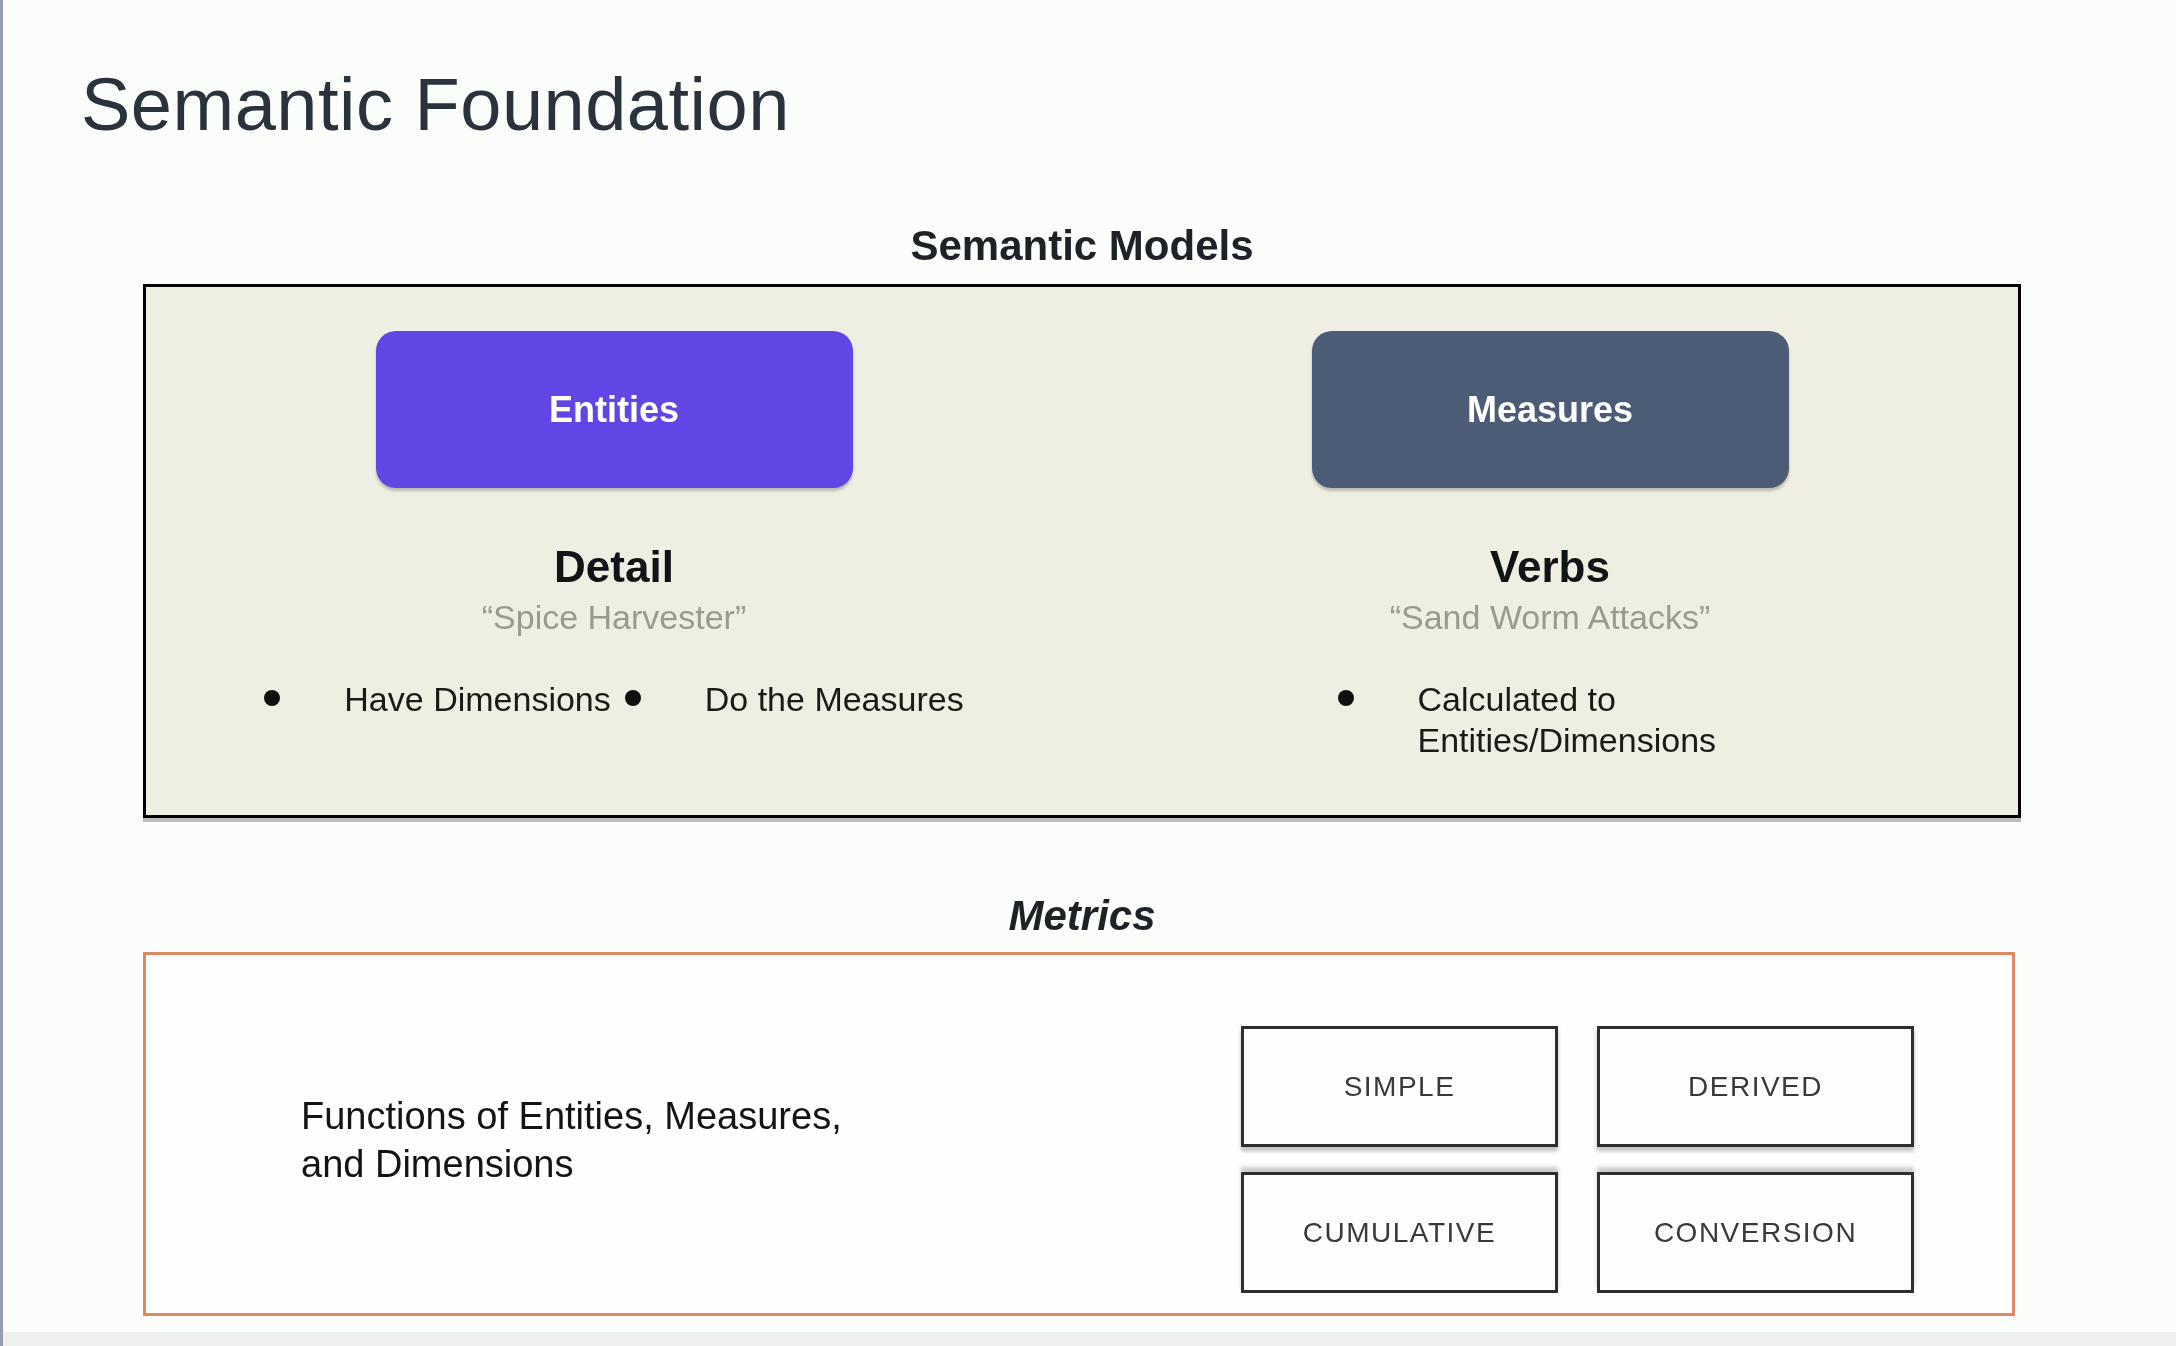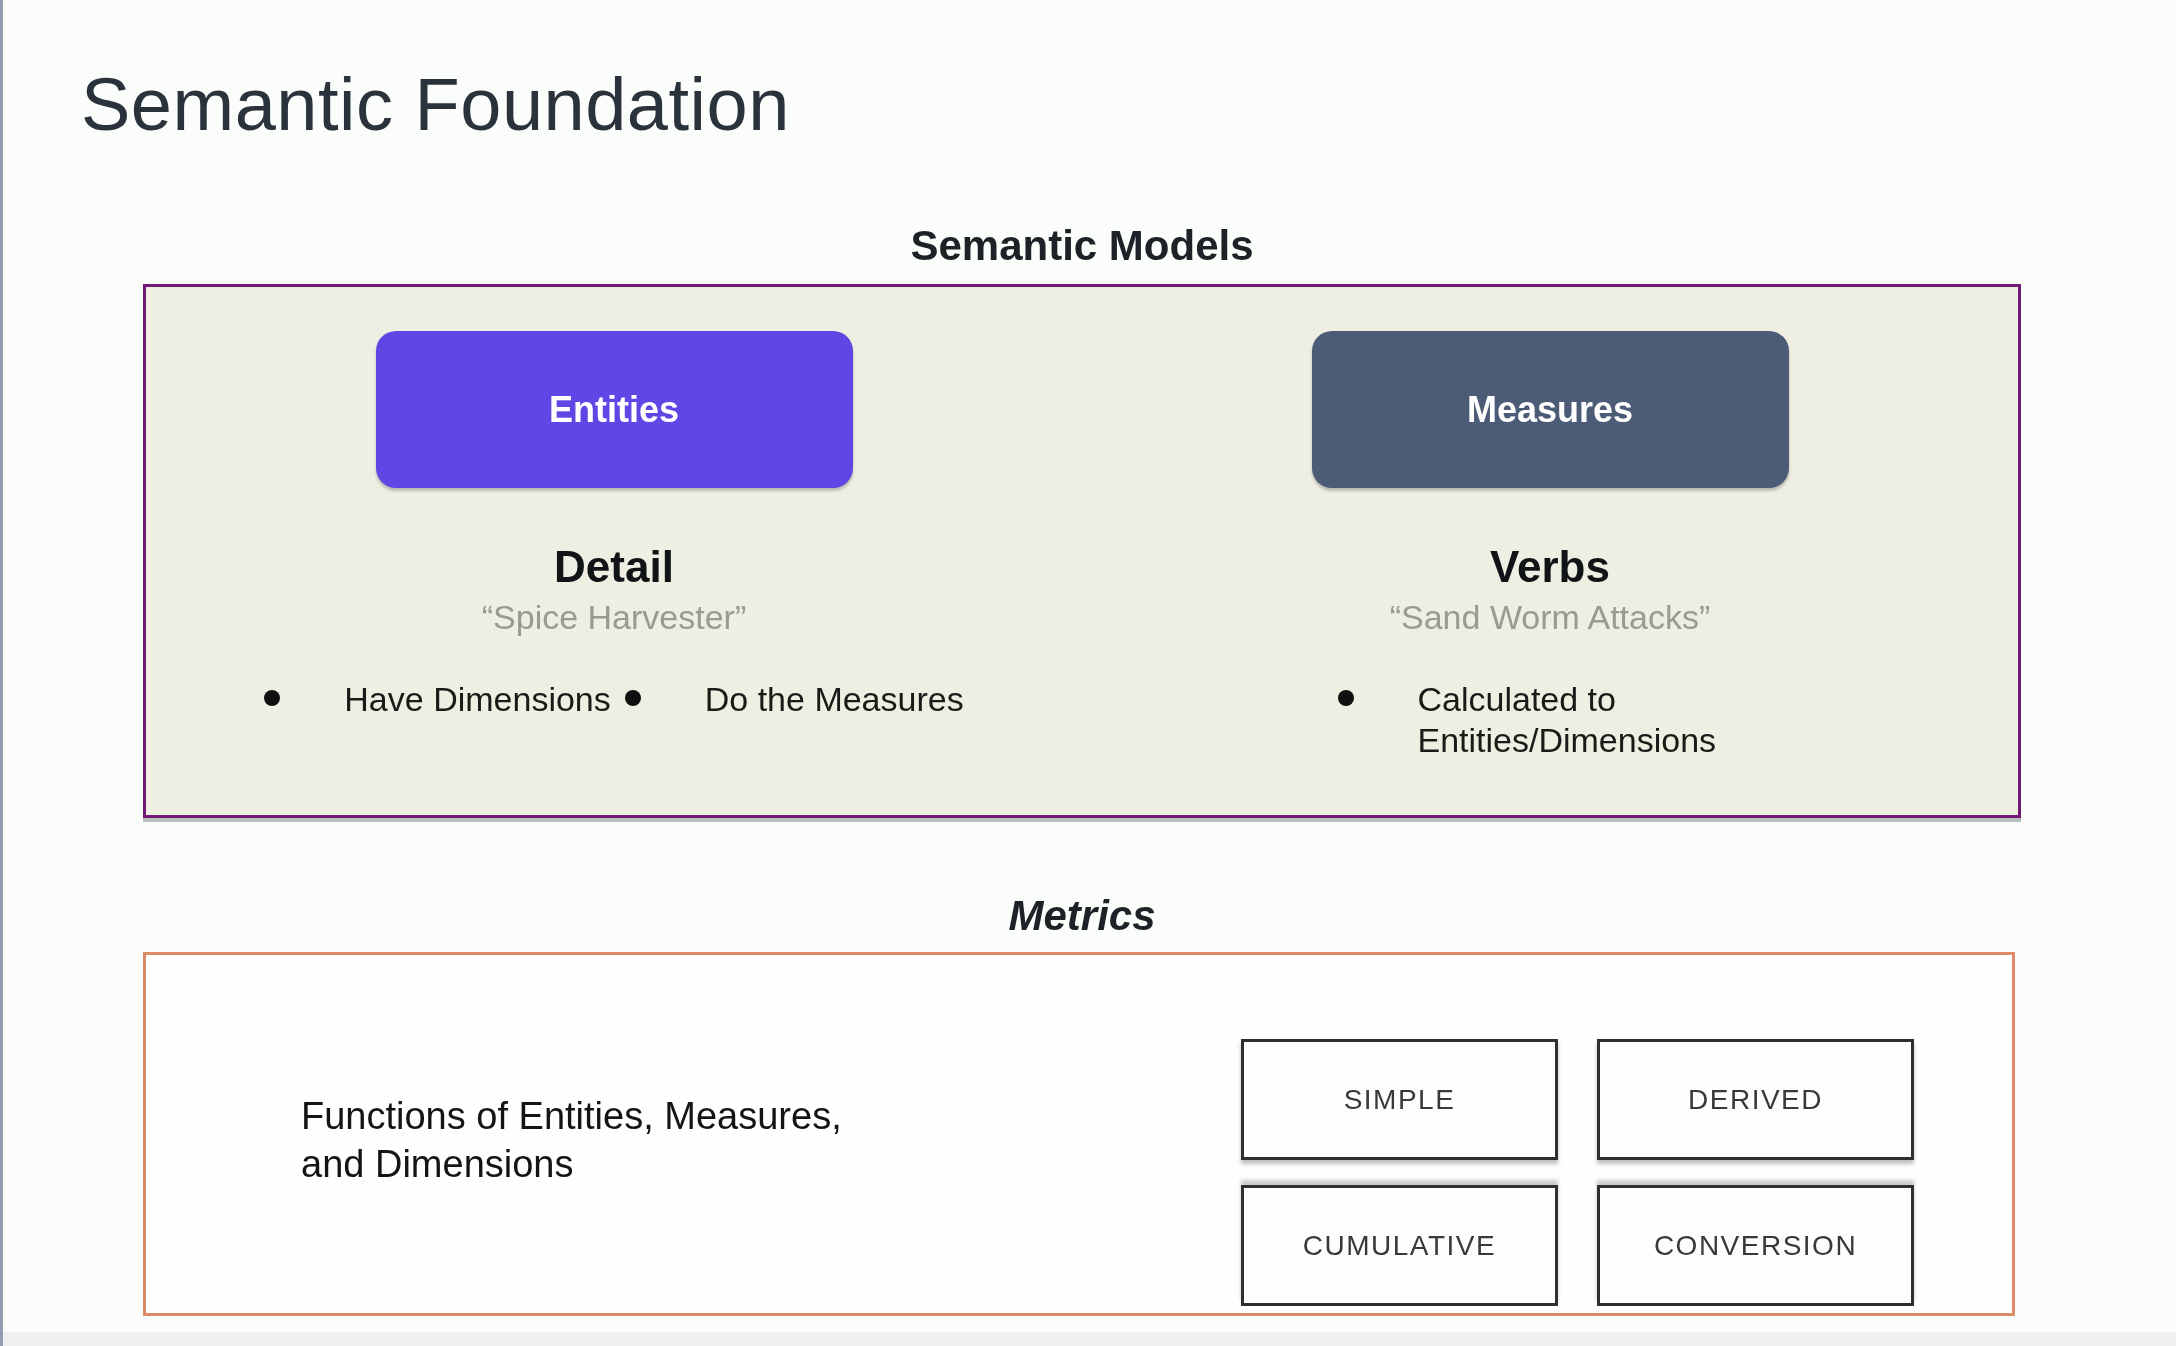--- a/index.html
+++ b/index.html
@@ -37,21 +37,21 @@
   .sm-heading { top: 222px; }
   .metrics-heading { top: 892px; font-style: italic; }
 
   .models-panel {
     position: absolute;
     left: 140px;
     top: 284px;
     width: 1878px;
     height: 534px;
     background: #efeee2;
-    border: 3px solid #701a75;
+    border: 3px solid #000000;
     box-shadow: 0 4px 0 rgba(130,138,144,0.55);
     display: flex;
   }
 
   .model-col {
     flex: 1;
     display: flex;
     flex-direction: column;
     align-items: center;
     padding-top: 44px;
@@ -128,21 +128,21 @@
     top: 138px;
     font-size: 38px;
     line-height: 1.26;
     color: #141414;
     white-space: pre-line;
   }
 
   .metric-grid {
     position: absolute;
     left: 1089px;
-    top: 84px;
+    top: 71px;
     display: grid;
     grid-template-columns: 317px 317px;
     grid-auto-rows: 121px;
     column-gap: 39px;
     row-gap: 25px;
     padding-left: 6px;
   }
 
   .metric-cell {
     border: 3px solid #2e2f31;

